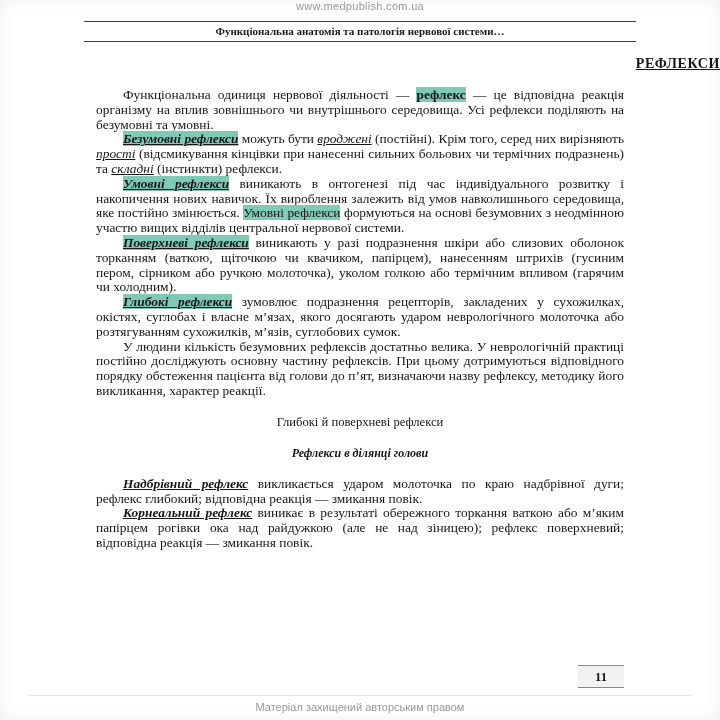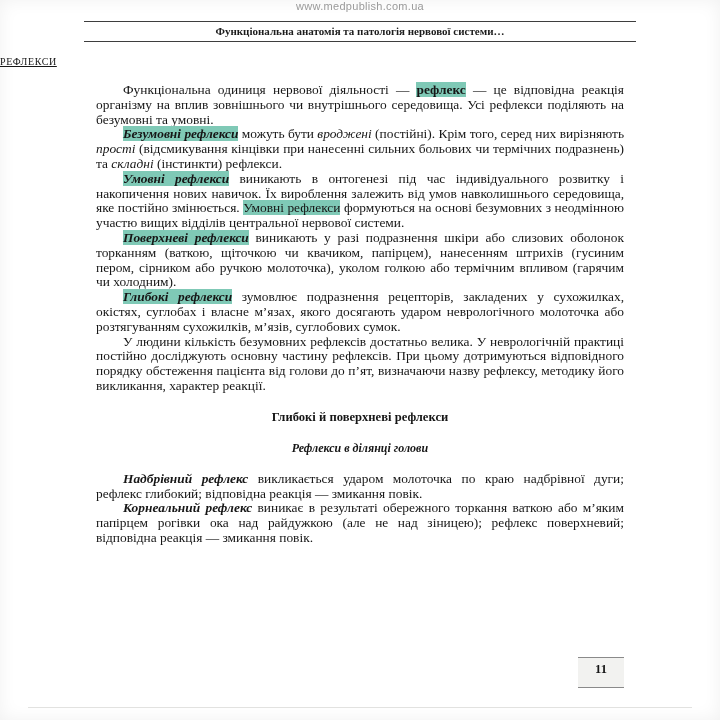--- a/index.html
+++ b/index.html
@@ -27,59 +27,59 @@
   .rh-rule { border-top:1px solid #3e3e3e; height:0; }
   .rh-text {
     text-align:center;
     font-weight:bold;
     font-size:11px;
     padding:3px 0 4px;
     color:#1c1c1c;
   }
   .title {
     margin:14px 0 9px;
-    text-align:left;
-    font-size:10px;
-    font-weight:normal;
+    text-align:right;
+    font-size:14px;
+    font-weight:bold;
     letter-spacing:0.6px;
   }
   .title span { text-decoration:underline; }
   .body-text {
     width:528px;
     margin:16px auto;
     text-align:justify;
     font-size:13.4px;
     line-height:14.8px;
   }
   .para { margin:0; text-indent:27px; }
   .b  { font-weight:bold; }
-  .i  { font-style:italic; }
+  .i  { font-style:italic;text-decoration:underline; }
   .hl { background:var(--hl, #7fc9b6); }
   .section-heading {
     margin:15px 0 16px;
     text-align:center;
     font-size:12.6px;
-    font-weight:bold;
+    font-weight:normal;
   }
   .subsection-heading {
     margin:12px 0 11px;
     text-align:center;
     font-size:12px;
     font-weight:bold;
     font-style:italic;
   }
   .pagenum-wrap {
     position:absolute;
     right:96px;
     bottom:32px;
     width:46px;
     text-align:center;
     border-top:1.5px solid #8a8a8a;
     border-bottom:1.5px solid #8a8a8a;
-    padding:1px 0 10px;
+    padding:1px 0 2px;
     background:#f2f2f0;
   }
   .pagenum { font-weight:bold; font-size:12.5px; }
   .footer { position:absolute; left:0; right:0; bottom:7px; }
   .footer-rule { border-top:1px solid #e2e2e0; margin:0 28px 5px; height:0; }
   .footer-text {
     text-align:center;
     font-family:"Liberation Sans", sans-serif;
     font-size:11px;
     color:#9a9a9a;
@@ -117,15 +117,16 @@
       <p class="para"><span class="b i">Надбрівний рефлекс</span><span> викликається ударом молоточка по краю надбрівної дуги; рефлекс глибокий; відповідна реакція — змикання повік.</span></p>
       <p class="para"><span class="b i">Корнеальний рефлекс</span><span> виникає в результаті обережного торкання ваткою або м’яким папірцем рогівки ока над райдужкою (але не над зіницею); рефлекс поверхневий; відповідна реакція — змикання повік.</span></p>
     </div>
 
   <div class="pagenum-wrap">
     <span class="pagenum">11</span>
   </div>
 
   <div class="footer">
     <div class="footer-rule"></div>
+    <div class="footer-text">Матеріал захищений авторським правом</div>
   </div>
 
 </div>
 
 </body></html>

